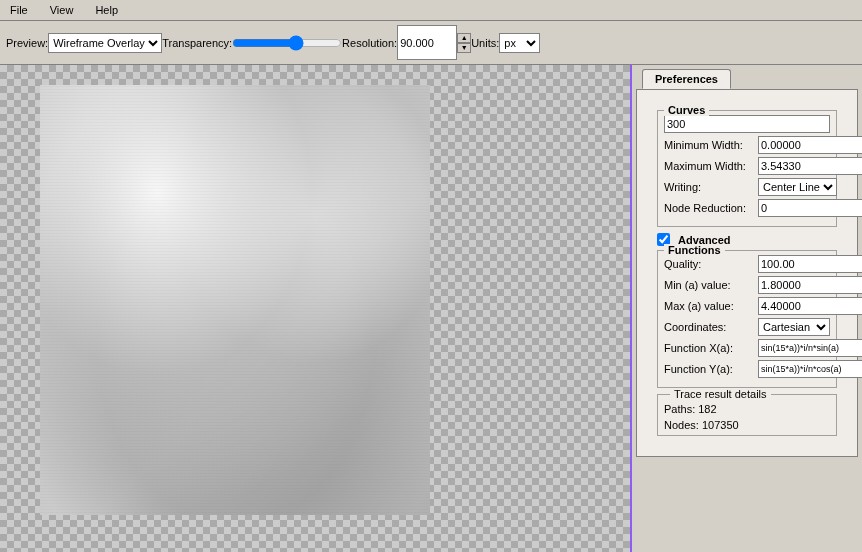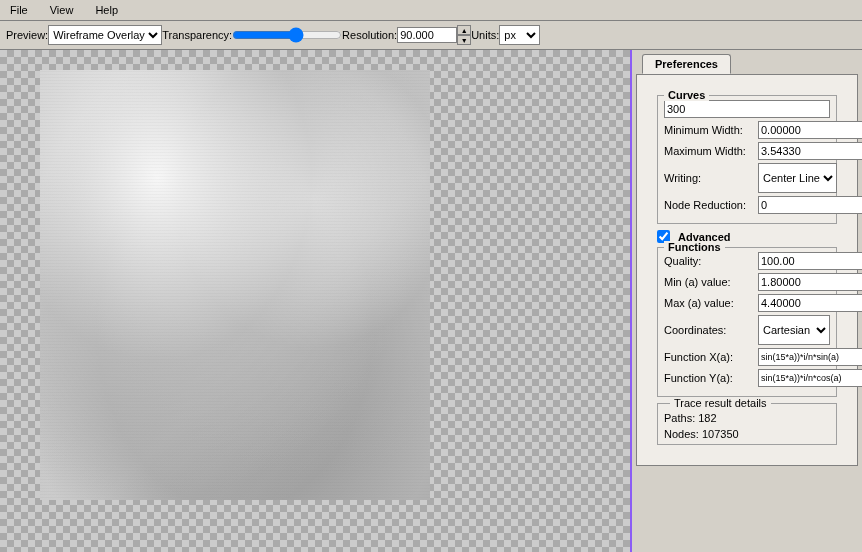--- a/index.html
+++ b/index.html
@@ -46,21 +46,21 @@
       display: flex;
       align-items: center;
       gap: 2px;
     }
     input[type=range] {
       width: 110px;
       height: 16px;
     }
     .resolution-input {
       width: 60px;
-      height: 16px;
+      height: 35px;
       font-size: 11px;
       border: 1px solid #808080;
       text-align: left;
       padding-left: 2px;
     }
     .spinner-btn {
       display: flex;
       flex-direction: column;
       width: 14px;
     }
@@ -219,21 +219,21 @@
     .spin-input {
       flex: 1;
       height: 18px;
       font-size: 11px;
       border: 1px solid #808080;
       padding-left: 2px;
       background: white;
     }
     .form-select {
       flex: 1;
-      height: 30px;
+      height: 18px;
       font-size: 11px;
       border: 1px solid #808080;
       background: white;
     }
 
     
     .advanced-header {
       display: flex;
       align-items: center;
       gap: 8px;

